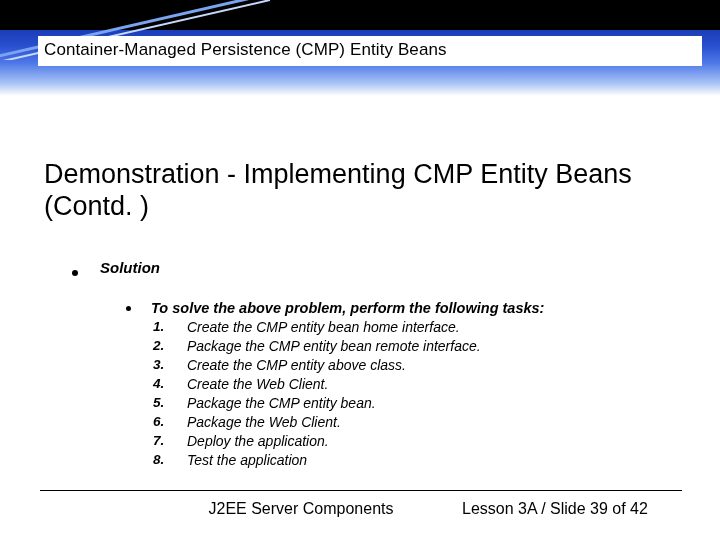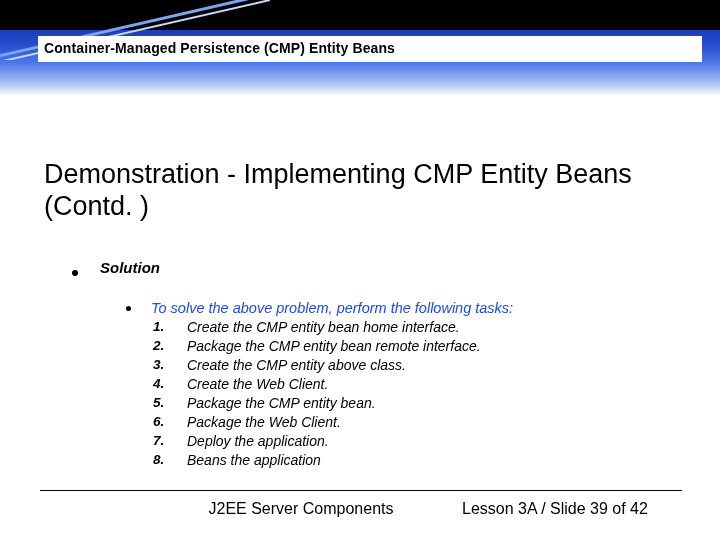--- a/index.html
+++ b/index.html
@@ -34,22 +34,22 @@
   .diagonal svg { display: block; }
   .header-title {
     position: absolute;
     top: 36px; left: 38px;
     width: 664px;
     background: #fff;
     padding: 4px 6px 6px 6px;
   }
   .header-title-text {
     font-family: Arial, Helvetica, sans-serif;
-    font-weight: bold;
-    font-size: 14px;
+    font-weight: normal;
+    font-size: 17px;
     color: #000;
     letter-spacing: 0.1px;
   }
   .content {
     position: absolute;
     top: 132px; left: 44px; width: 640px; margin-top: 26px;
   }
   .title {
     font-family: Verdana, Geneva, sans-serif;
     font-size: 27px;
@@ -83,24 +83,24 @@
     color: #000;
   }
   .bullet-l2 {
     display: flex;
     align-items: flex-start;
     margin-left: 82px;
   }
   .l2-block { flex: 1; }
   .l2-intro {
     font-family: Verdana, Geneva, sans-serif;
-    font-weight: normal;
+    font-weight: bold;
     font-style: italic;
     font-size: 14.5px;
-    color: #1d4ed8;
+    color: #000000;
     margin-bottom: 2px;
   }
   .task-row {
     display: flex;
     align-items: flex-start;
     margin-top: 3px;
   }
   .task-num {
     width: 36px;
     font-family: Verdana, Geneva, sans-serif;
@@ -187,21 +187,21 @@
         <div class="task-row">
           <div class="task-num">6.</div>
           <div class="task-text">Package the Web Client.</div>
         </div>
         <div class="task-row">
           <div class="task-num">7.</div>
           <div class="task-text">Deploy the application.</div>
         </div>
         <div class="task-row">
           <div class="task-num">8.</div>
-          <div class="task-text">Beans the application</div>
+          <div class="task-text">Test the application</div>
         </div>
       </div>
     </div>
   </div>
 
   <div class="footer-line"></div>
   <div class="footer">
     <div class="footer-left">J2EE Server Components</div>
     <div class="footer-right">Lesson 3A / Slide 39 of 42</div>
   </div>

